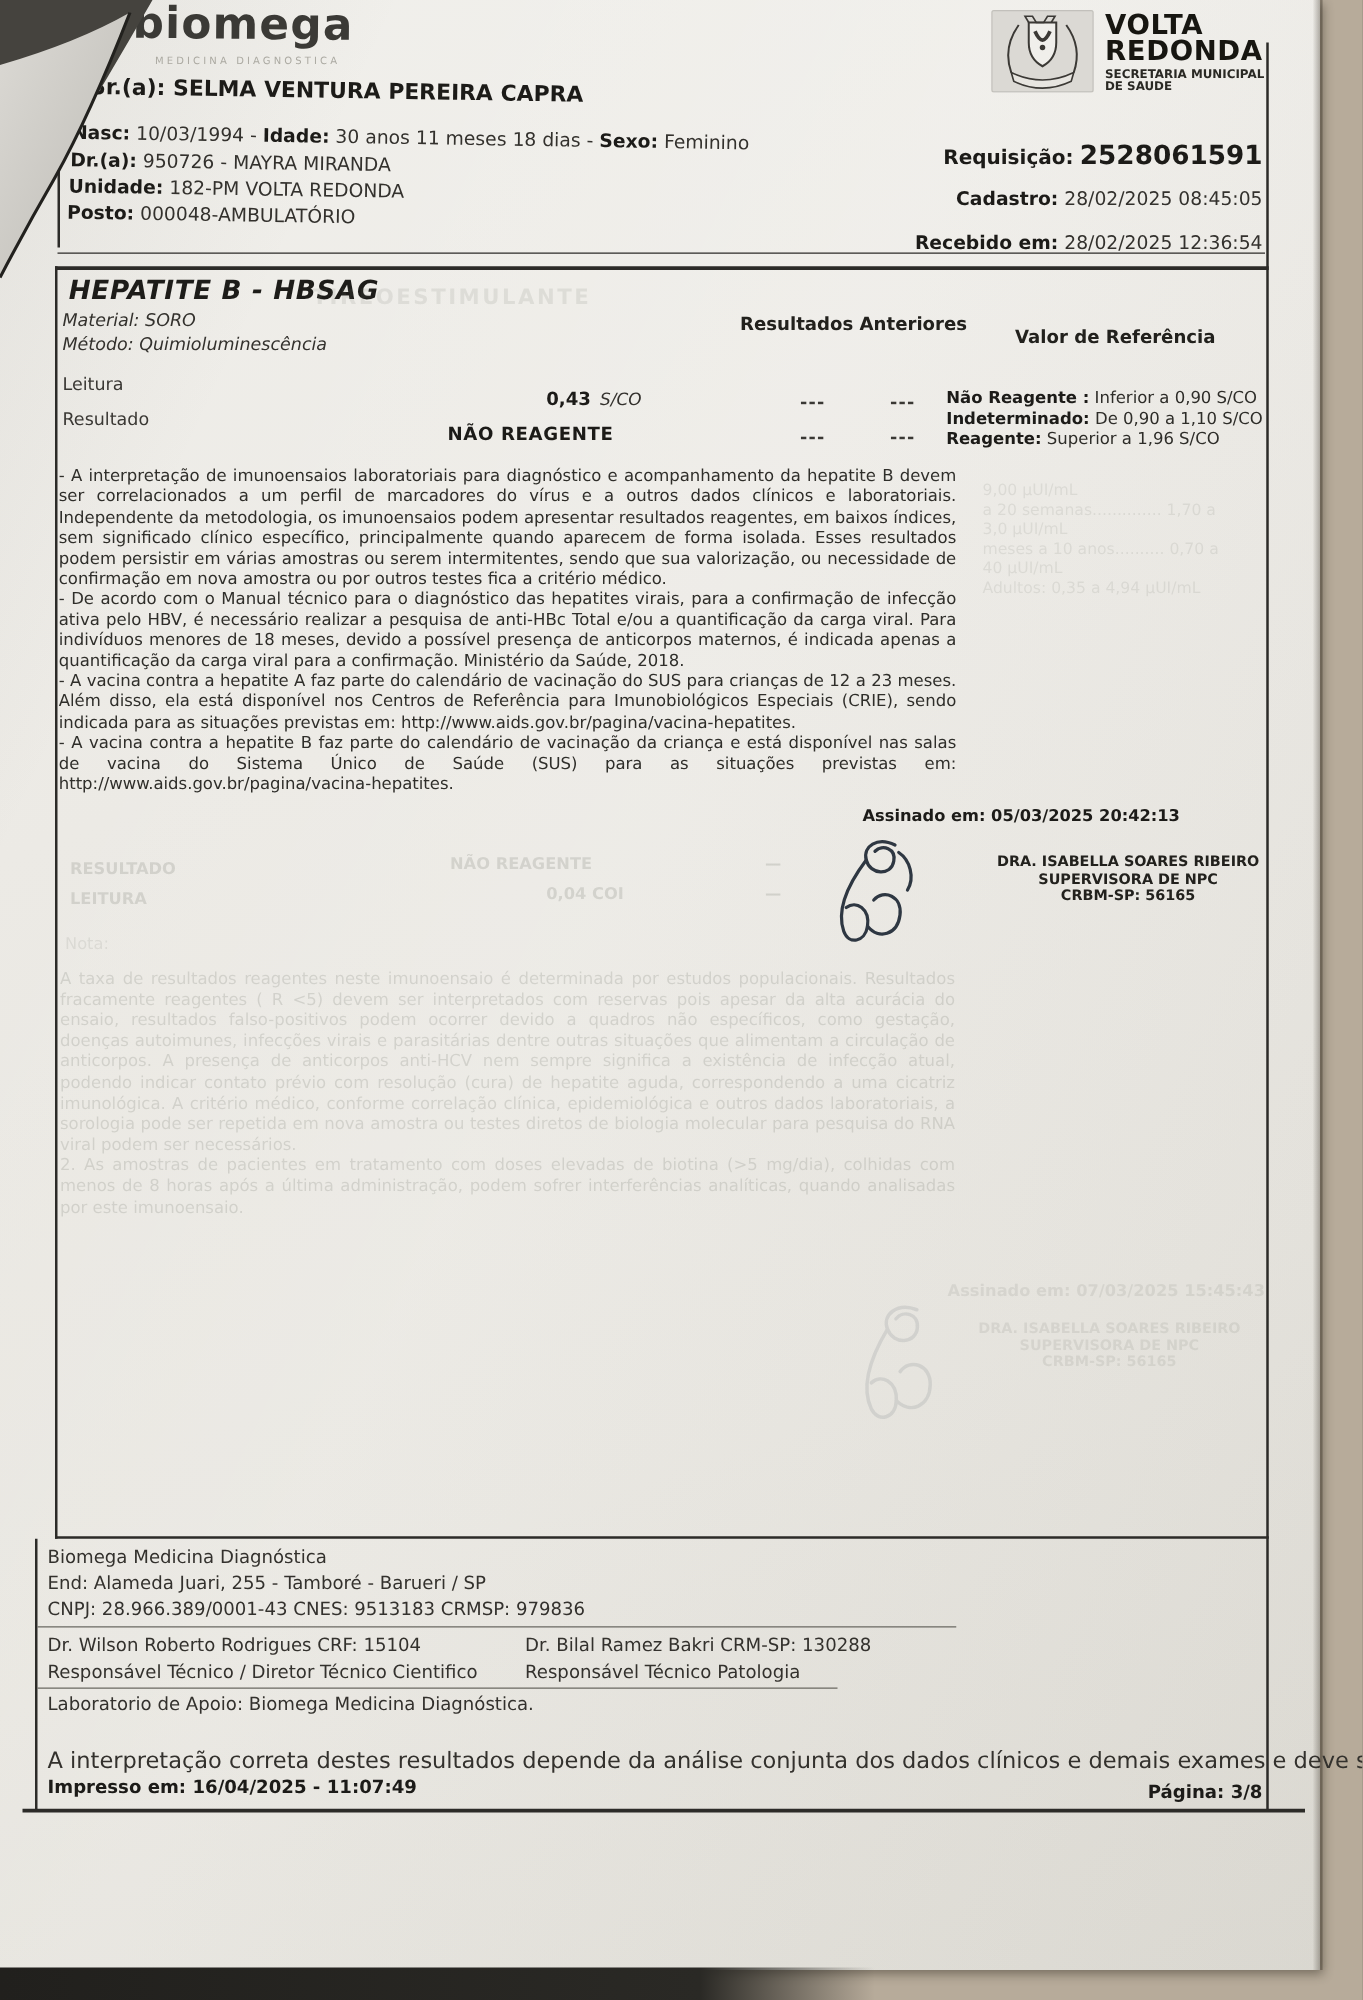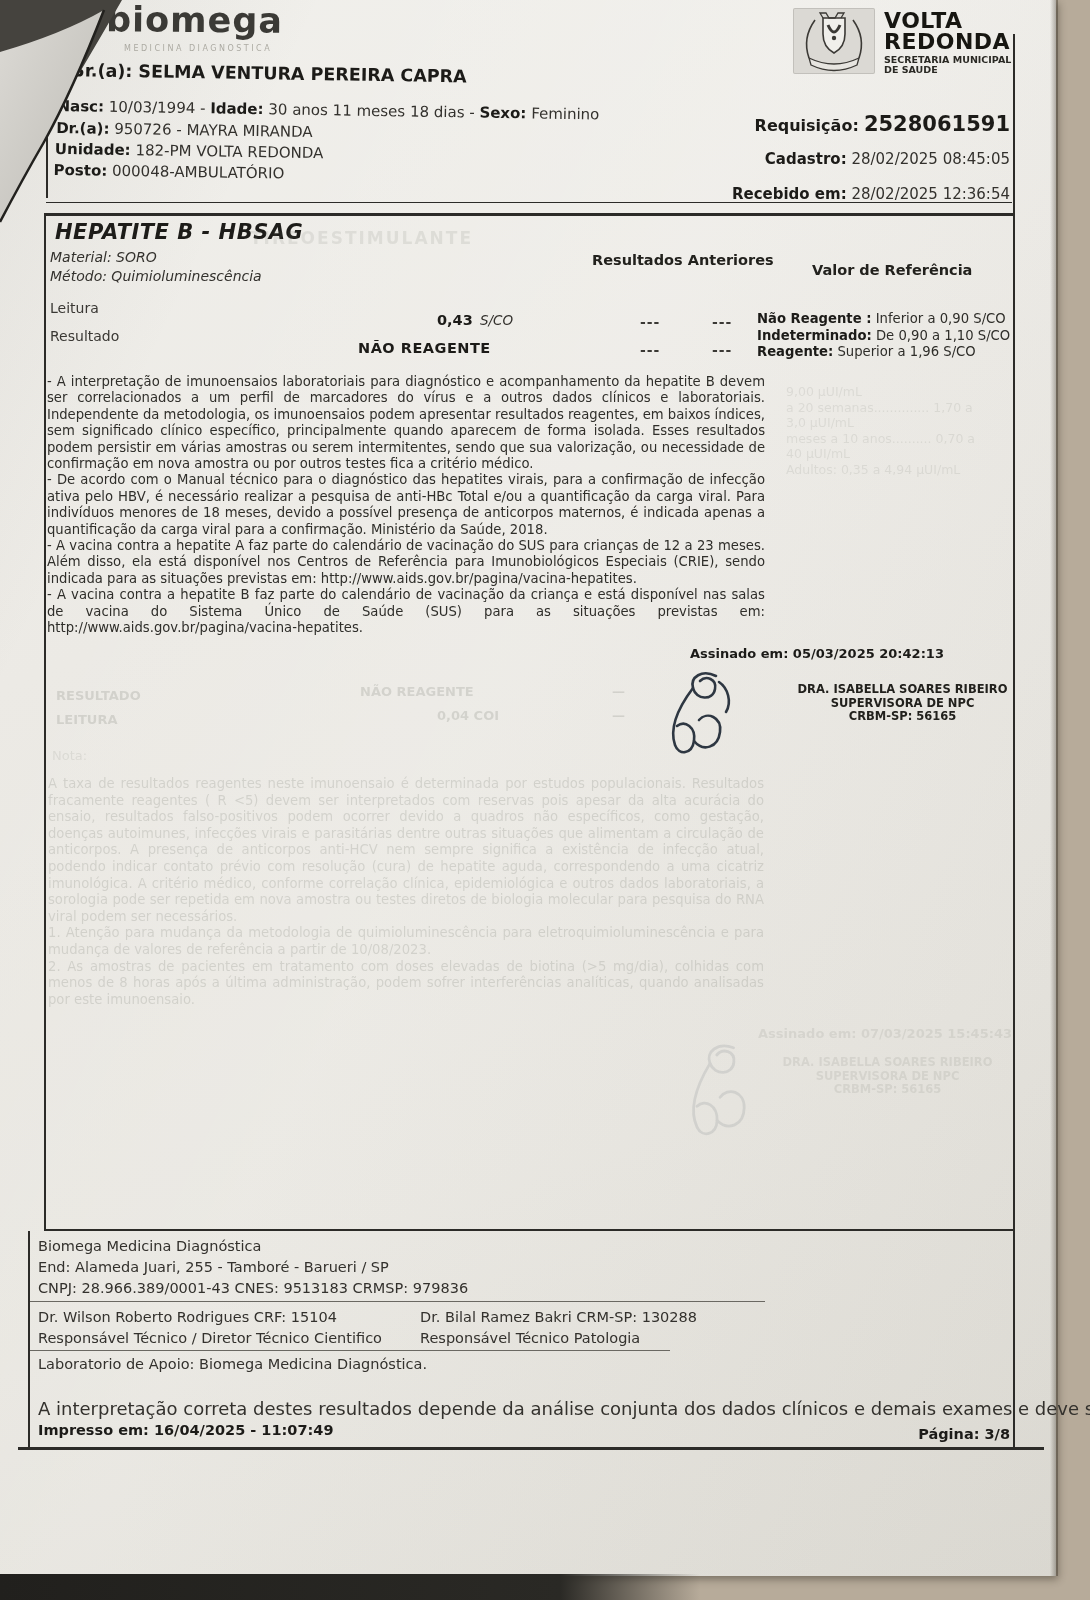--- a/index.html
+++ b/index.html
@@ -184,21 +184,20 @@
   <div id="ghost-tsh" class="ghost2 t" style="white-space:normal;">
       <p style="margin: 0px;">9,00 µUI/mL</p>
       <p style="margin: 0px;">a 20 semanas.............. 1,70 a</p>
       <p style="margin: 0px;">3,0 µUI/mL</p>
       <p style="margin: 0px;">meses a 10 anos.......... 0,70 a</p>
       <p style="margin: 0px;">40 µUI/mL</p>
       <p style="margin: 0px;">Adultos: 0,35 a 4,94 µUI/mL</p>
     </div>
   <div id="ghost-notes" class="ghost">
       <p style="margin: 0px;">A taxa de resultados reagentes neste imunoensaio é determinada por estudos populacionais. Resultados fracamente reagentes ( R &lt;5) devem ser interpretados com reservas pois apesar da alta acurácia do ensaio, resultados falso-positivos podem ocorrer devido a quadros não específicos, como gestação, doenças autoimunes, infecções virais e parasitárias dentre outras situações que alimentam a circulação de anticorpos. A presença de anticorpos anti-HCV nem sempre significa a existência de infecção atual, podendo indicar contato prévio com resolução (cura) de hepatite aguda, correspondendo a uma cicatriz imunológica. A critério médico, conforme correlação clínica, epidemiológica e outros dados laboratoriais, a sorologia pode ser repetida em nova amostra ou testes diretos de biologia molecular para pesquisa do RNA viral podem ser necessários.</p>
-      <p style="margin: 0px;">1. Atenção para mudança da metodologia de quimioluminescência para eletroquimioluminescência e para mudança de valores de referência a partir de 10/08/2023.</p>
       <p style="margin: 0px;">2. As amostras de pacientes em tratamento com doses elevadas de biotina (&gt;5 mg/dia), colhidas com menos de 8 horas após a última administração, podem sofrer interferências analíticas, quando analisadas por este imunoensaio.</p>
     </div>
   <div class="t ghost2 b" style="left:690px;top:1026px;width:322px;text-align:right;font-size:13px;">Assinado em: 07/03/2025 15:45:43</div>
   <div id="ghost-signer" class="ghost2">
       <p style="margin: 0px;">DRA. ISABELLA SOARES RIBEIRO</p>
       <p style="margin: 0px;">SUPERVISORA DE NPC</p>
       <p style="margin: 0px;">CRBM-SP: 56165</p>
     </div>
   <svg id="ghost-sig" width="110" height="100" viewBox="0 0 100 92">
     <g fill="none" stroke="#4a5560" stroke-width="2.6" stroke-linecap="round">

